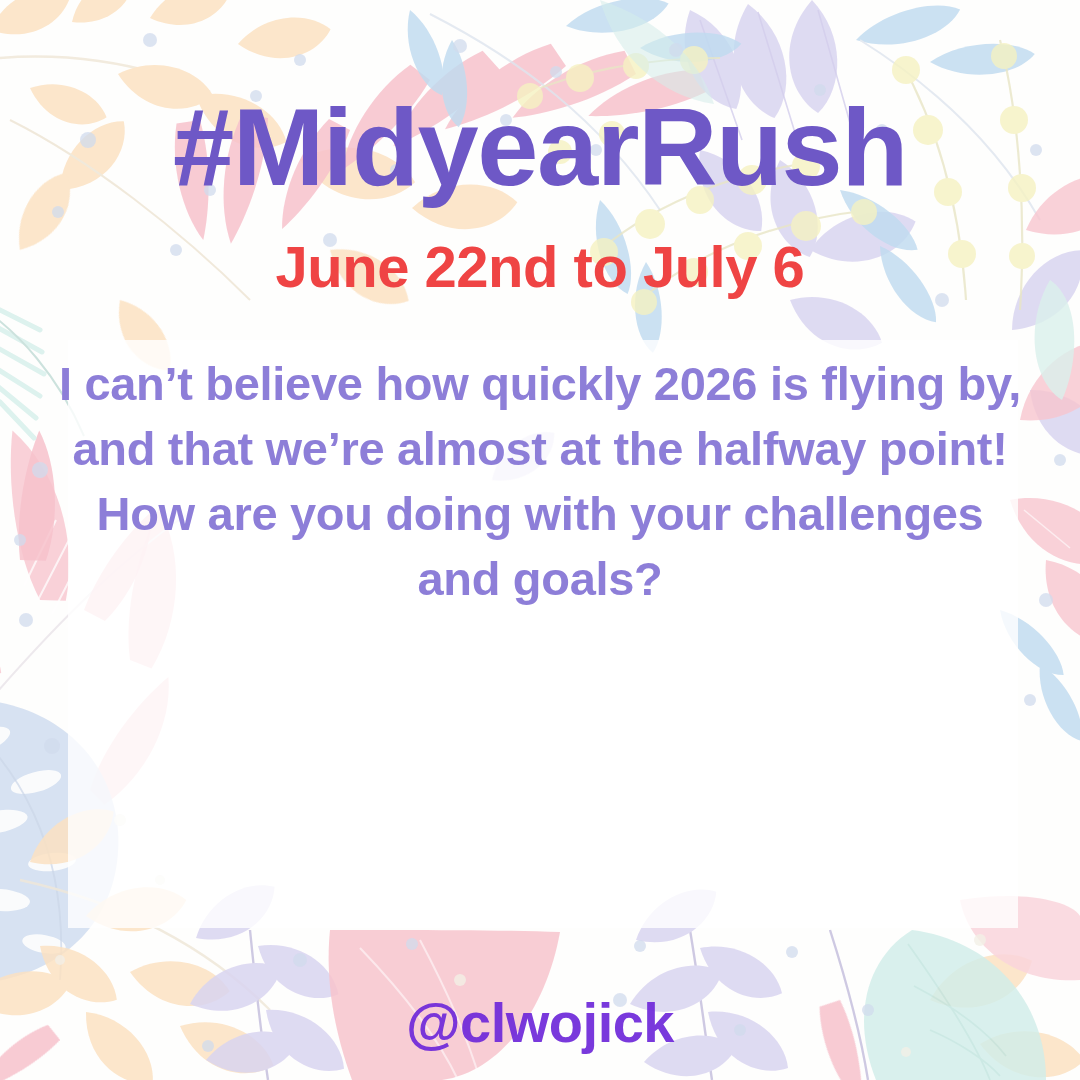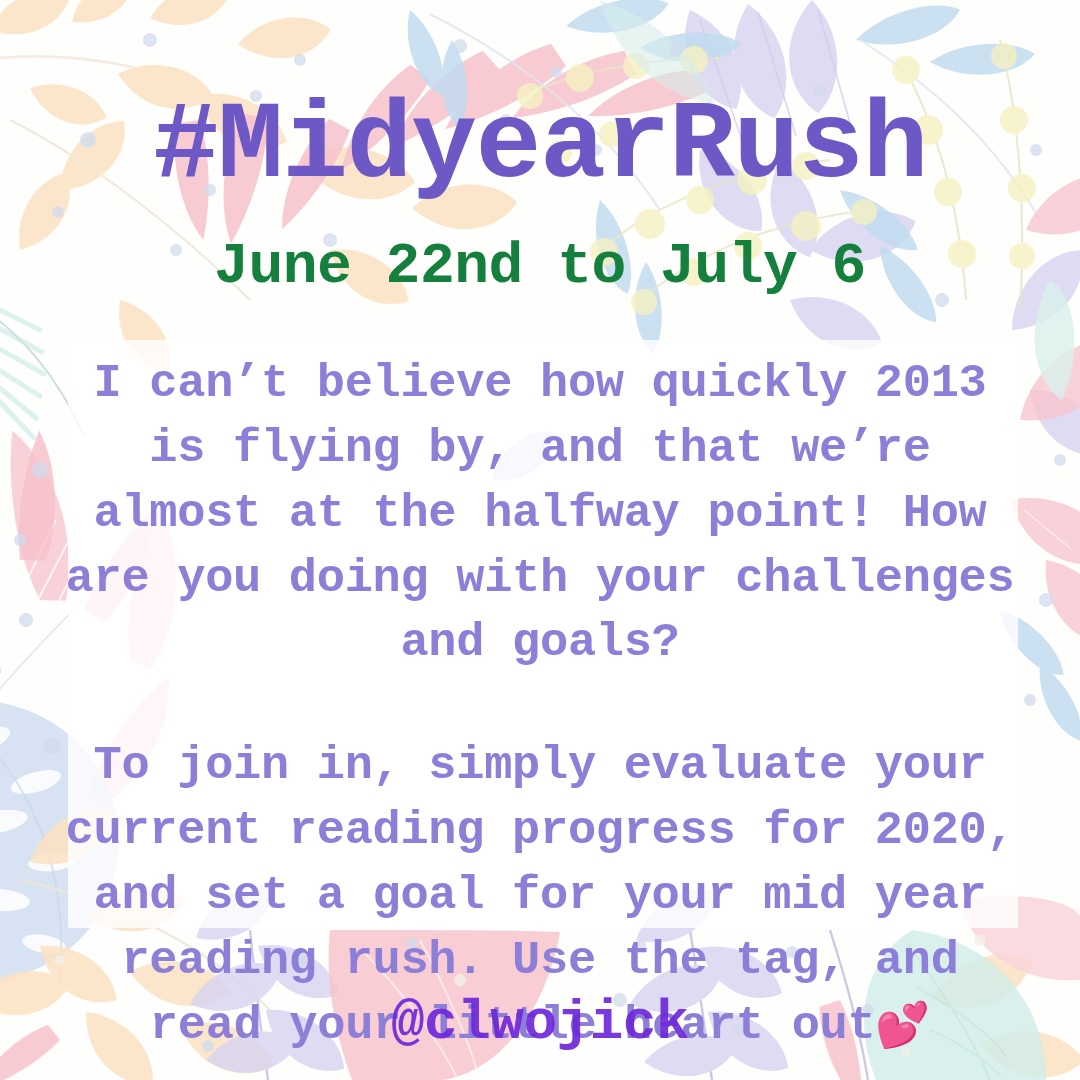--- a/index.html
+++ b/index.html
@@ -10,21 +10,20 @@
   body {
     font-family: "Liberation Sans", sans-serif;
   }
 
   #poster {
     position: relative;
     width: 1080px;
     height: 1080px;
     overflow: hidden;
     background: #fdfcfb;
-    font-family: Liberation Mono, monospace;
   }
 
   
   #floral-bg {
     position: absolute;
     inset: 0;
     width: 1080px;
     height: 1080px;
     z-index: 0;
   }
@@ -71,21 +70,21 @@
     white-space: nowrap;
   }
 
   #subtitle {
     position: absolute;
     left: 0;
     right: 0;
     top: 238px;
     font-size: 58px;
     font-weight: 700;
-    color: #15803d;
+    color: #ef4444;
     line-height: 1;
     letter-spacing: -0.5px;
     white-space: nowrap;
   }
 
   #body-block {
     position: absolute;
     left: 52px;
     right: 52px;
     top: 352px;
@@ -396,22 +395,21 @@
 
   <div id="text-panel"></div>
 
   <div id="content">
 
     <div id="title">#MidyearRush</div>
 
     <div id="subtitle">June 22nd to July 6</div>
 
     <div id="body-block">
-      <p class="para">I can’t believe how quickly 2013 is flying by, and that we’re almost at the halfway point! How are you doing with your challenges and goals?</p>
+      <p class="para">I can’t believe how quickly 2026 is flying by, and that we’re almost at the halfway point! How are you doing with your challenges and goals?</p>
       <div class="para-gap"></div>
-      <p class="para"><span>To join in, simply evaluate your current reading progress for 2020, and set a goal for your mid year reading rush. Use the tag, and read your little heart out</span><span class="heart-emoji">💕</span></p>
     </div>
 
     <div id="handle">@clwojick</div>
 
   </div>
 
 </div>
 
 </body></html>

